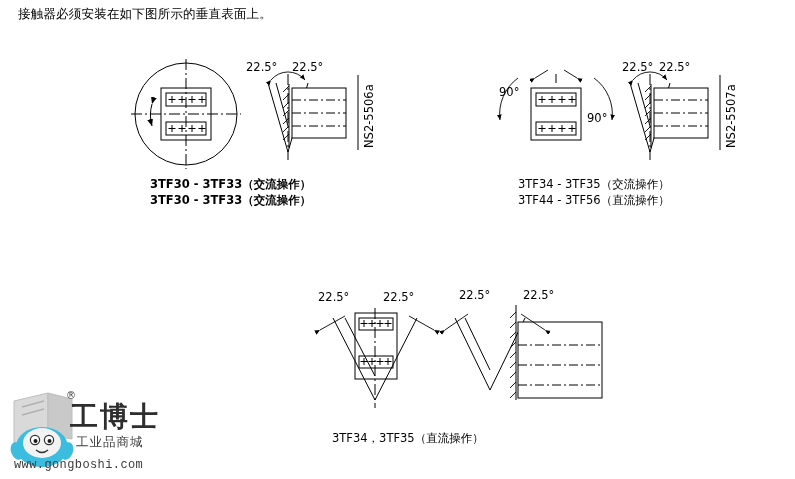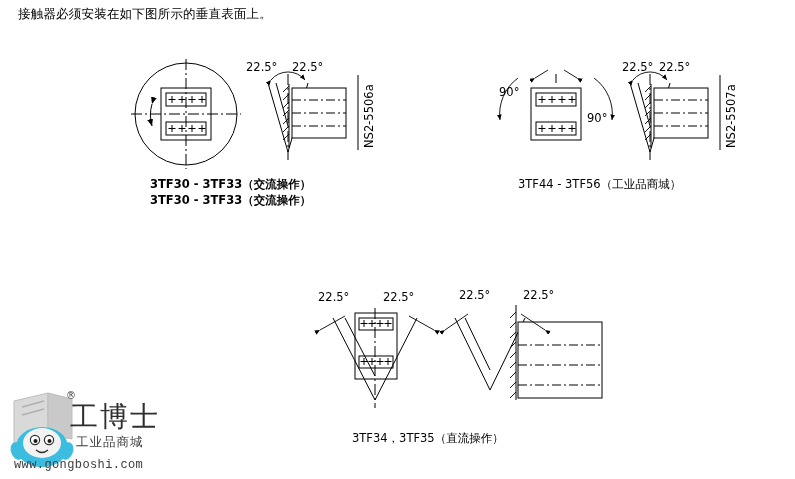--- a/index.html
+++ b/index.html
@@ -39,21 +39,21 @@
     position: absolute;
     font-size: 11.5px;
     line-height: 16px;
     white-space: nowrap;
   }
   .caption div {
     white-space: nowrap;
   }
   .cap-a { left: 150px; top: 176px; font-weight: bold; }
   .cap-b { left: 518px; top: 176px; }
-  .cap-c { left: 352px; top: 430px; }
+  .cap-c { left: 332px; top: 430px; }
 
   .vlabel {
     position: absolute;
     font-size: 11.5px;
     white-space: nowrap;
     transform-origin: left top;
     transform: rotate(-90deg);
   }
   .vlabel-a { left: 362px; top: 148px; }
   .vlabel-b { left: 724px; top: 148px; }
@@ -88,21 +88,21 @@
     font-size: 12.5px;
     color: #3a3a3a;
     letter-spacing: 1px;
     font-family: Liberation Serif, serif;
   }
   .logo-main {
     position: absolute;
     left: 70px;
     top: 398px;
     font-size: 28px;
-    font-weight: normal;
+    font-weight: bold;
     color: #2e2e2e;
     letter-spacing: 2px;
   }
   .logo-r {
     position: absolute;
     left: 66px;
     top: 390px;
     font-size: 10px;
     color: #3a3a3a;
   }
@@ -300,21 +300,22 @@
 
   <div class="vlabel vlabel-a">NS2-5506a</div>
   <div class="vlabel vlabel-b">NS2-5507a</div>
 
   <div class="caption cap-a">
     <div>3TF30 - 3TF33（交流操作）</div>
     <div>3TF30 - 3TF33（交流操作）</div>
   </div>
 
   <div class="caption cap-b">
-    <div>3TF44 - 3TF56（工业品商城）</div>
+    <div>3TF34 - 3TF35（交流操作）</div>
+    <div>3TF44 - 3TF56（直流操作）</div>
   </div>
 
   <div class="caption cap-c">
     <div>3TF34，3TF35（直流操作）</div>
   </div>
 
   <div class="logo-box">
     <svg width="190" height="90" viewBox="0 0 190 90" xmlns="http://www.w3.org/2000/svg">
 
       <path d="M6 16 L40 8 L40 50 L6 58 Z" fill="#d9d9d9" stroke="#bdbdbd" stroke-width="1"></path>

